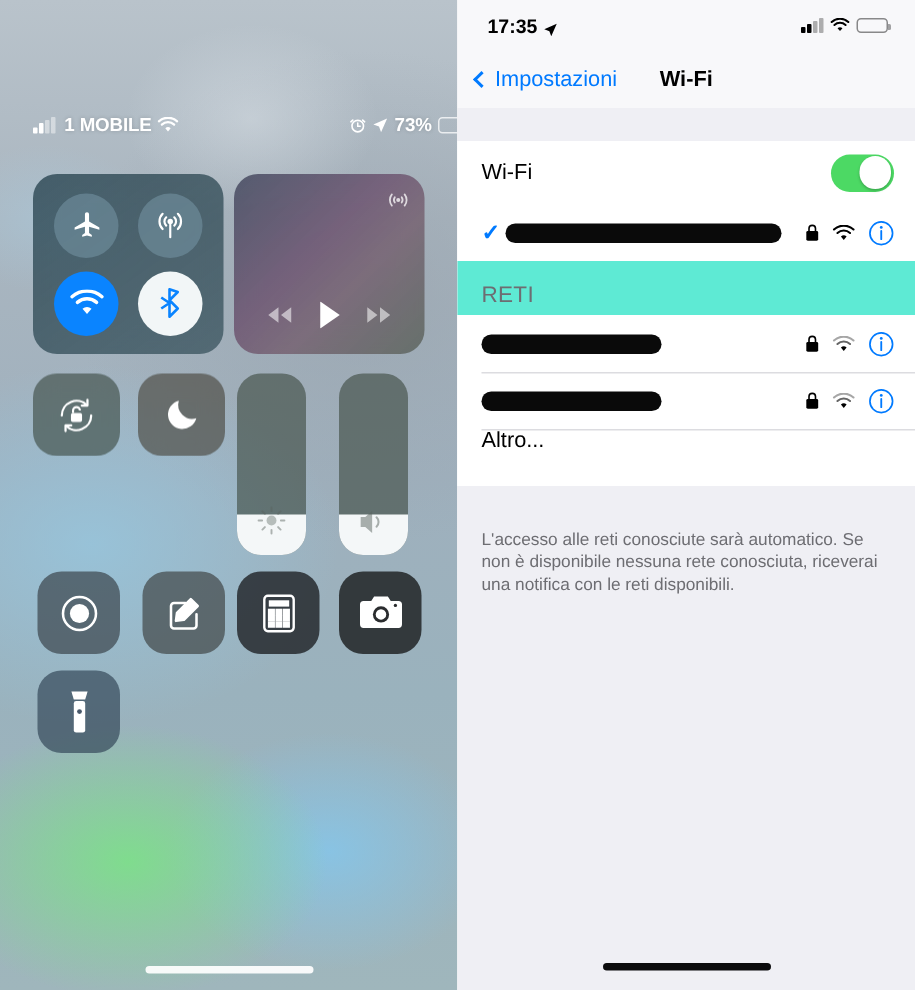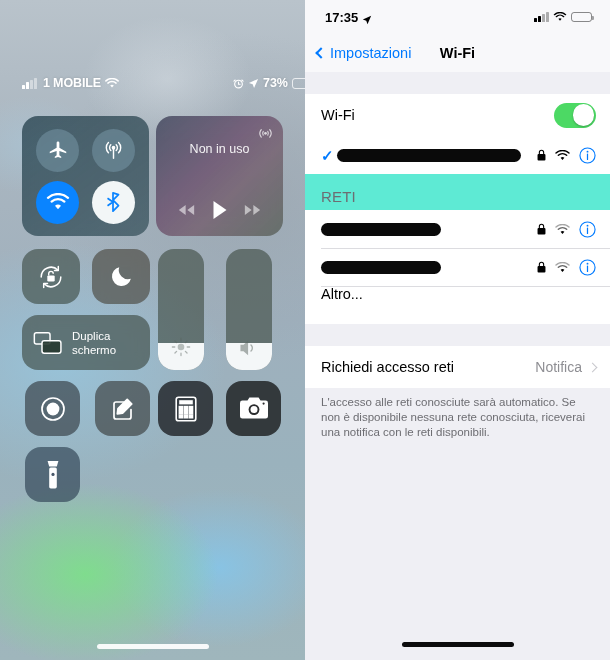--- a/index.html
+++ b/index.html
@@ -258,21 +258,20 @@
     </div>
 
     <div class="tile" id="t-media">
       <span class="airplay">
         <svg width="17" height="17" viewBox="0 0 20 20" fill="none" stroke="#fff" stroke-width="1.4" stroke-linecap="round">
           <circle cx="10" cy="11" r="1.6" fill="#fff" stroke="none"></circle>
           <path d="M7.3 13a3.7 3.7 0 0 1 0-4.2M12.7 8.8a3.7 3.7 0 0 1 0 4.2"></path>
           <path d="M5 15.4a7 7 0 0 1 0-8.8M15 6.6a7 7 0 0 1 0 8.8"></path>
         </svg>
       </span>
-      <div class="media-title">Non in uso</div>
       <div class="media-ctrls">
         <span>
           <svg width="17" height="12" viewBox="0 0 20 14" fill="rgba(255,255,255,0.55)">
             <path d="M9 1v12L1 7zM19 1v12l-8-6z"></path>
           </svg>
         </span>
         <span>
           <svg width="15" height="18" viewBox="0 0 14 18" fill="#fff">
               <path d="M1 0l13 9L1 18z"></path>
             </svg>
@@ -302,32 +301,20 @@
     <div class="tile" id="t-dnd">
       <div style="position:absolute;inset:0;display:flex;align-items:center;justify-content:center;">
         <span>
           <svg width="25" height="25" viewBox="0 0 24 24" fill="#fff">
             <path d="M21 14.2A9 9 0 0 1 9.8 3a9.2 9.2 0 1 0 11.2 11.2z"></path>
           </svg>
         </span>
       </div>
     </div>
 
-    <div class="tile" id="t-mirror">
-      <span>
-        <svg width="30" height="24" viewBox="0 0 32 26" fill="none" stroke="#fff" stroke-width="1.6">
-          <rect x="1.2" y="2" width="17" height="12" rx="2.2"></rect>
-          <rect x="9.5" y="10.5" width="20.5" height="13.5" rx="2.4" fill="rgba(40,56,48,0.9)"></rect>
-        </svg>
-      </span>
-      <span class="mirror-label">
-        <span>Duplica</span><br>
-        <span>schermo</span>
-      </span>
-    </div>
 
     <div class="slider" id="s-bright">
       <div class="slider-fill" style="height:22%"></div>
       <div class="slider-ico">
         <svg width="22" height="22" viewBox="0 0 24 24" fill="none" stroke="rgba(90,100,95,0.85)" stroke-width="1.4" stroke-linecap="round">
           <circle cx="12" cy="12" r="3.6" fill="rgba(120,130,125,0.9)" stroke="none"></circle>
           <path d="M12 2.6v2.6M12 18.8v2.6M2.6 12h2.6M18.8 12h2.6M5.4 5.4l1.8 1.8M16.8 16.8l1.8 1.8M18.6 5.4l-1.8 1.8M7.2 16.8l-1.8 1.8"></path>
         </svg>
       </div>
     </div>
@@ -527,26 +514,19 @@
           </span>
         </span>
       </div>
       <div class="altro-row">
         <span class="altro-label">Altro...</span>
       </div>
     </div>
 
     <div class="gap"></div>
 
-    <div class="group">
-      <div class="row">
-        <span class="row-label">Richiedi accesso reti</span>
-        <span class="row-value">Notifica</span>
-        <span class="chev-r"></span>
-      </div>
-    </div>
     <div class="footnote">L'accesso alle reti conosciute sarà automatico. Se non è disponibile nessuna rete conosciuta, riceverai una notifica con le reti disponibili.</div>
 
 
     <div class="home-right"></div>
   </div>
 
 </div>
 
 </body></html>

